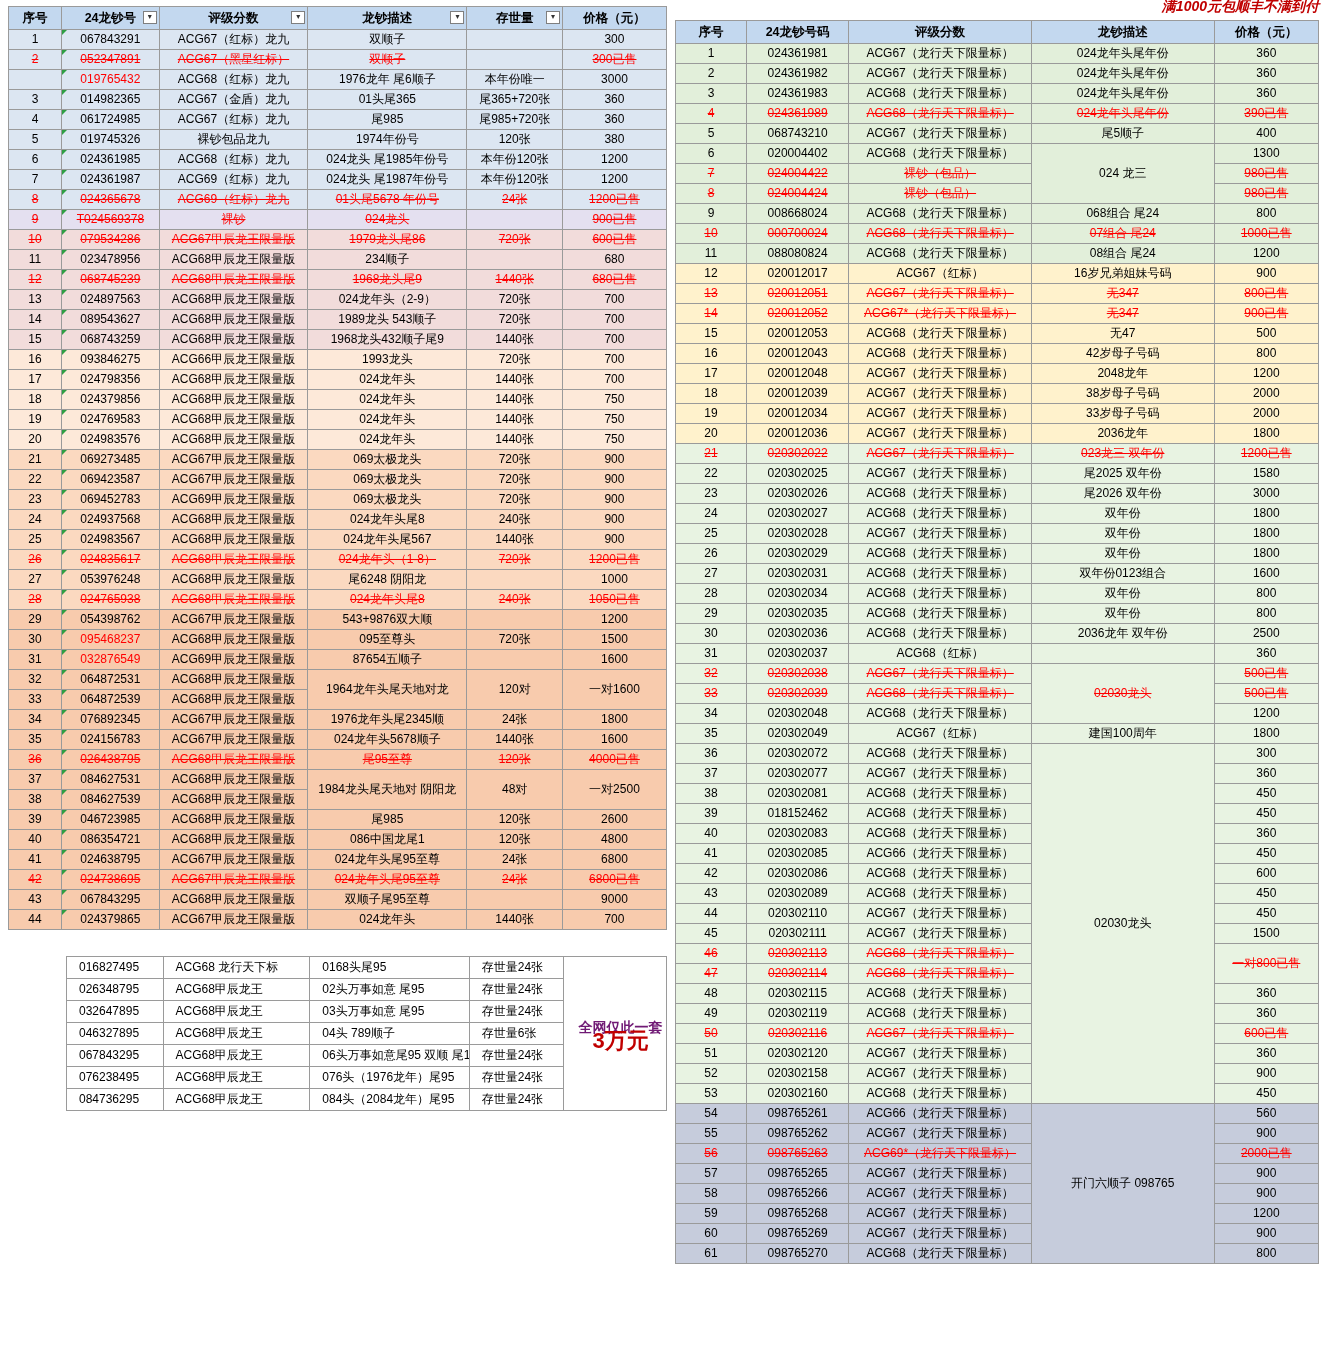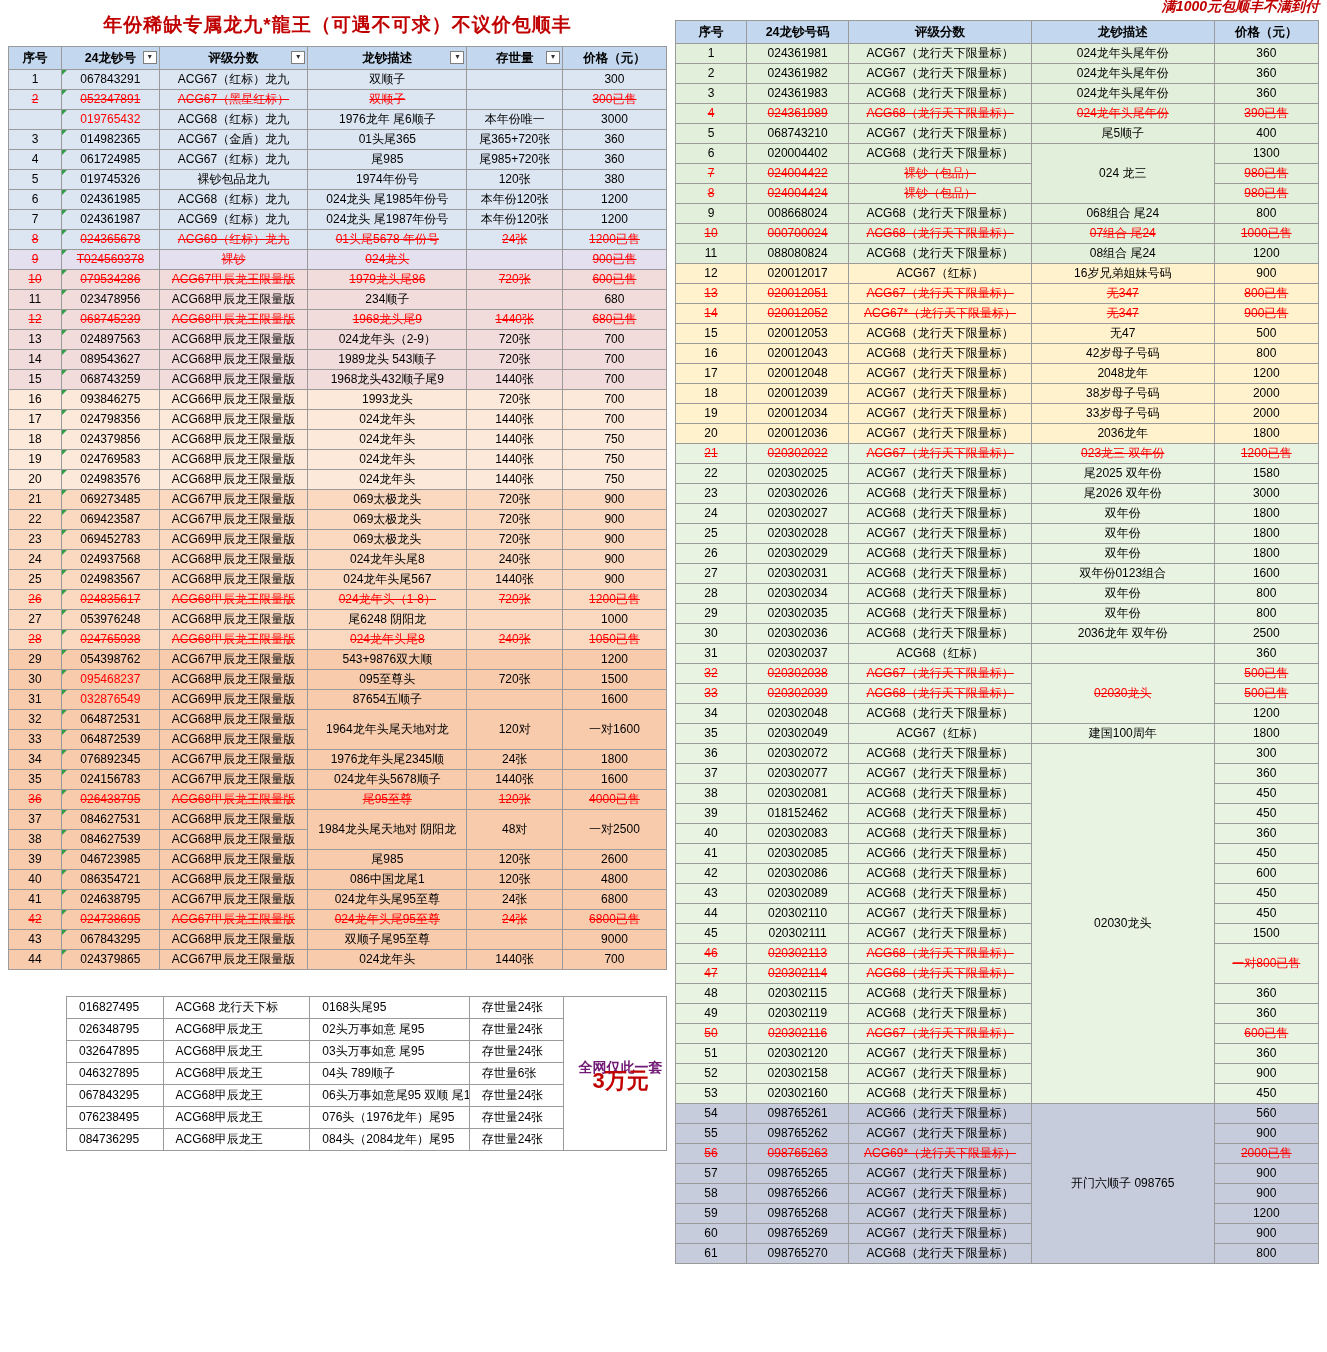--- a/index.html
+++ b/index.html
@@ -42,21 +42,20 @@
   .smallred{color:#701a75;font-weight:bold;font-size:14px;}
   .vcell{vertical-align:middle;}
 </style>
 </head>
 <body>
 
 <div class="page">
   <div class="cols">
 
     <div class="colL">
-      <div class="title">年份稀缺专属龙九*龍王（可遇不可求）不议价包顺丰</div>
       <table class="tL">
         <colgroup>
             <col class="c0">
             <col class="c1">
             <col class="c2">
             <col class="c3">
             <col class="c4">
             <col class="c5">
           </colgroup>
         <tbody id="left-head-body">

